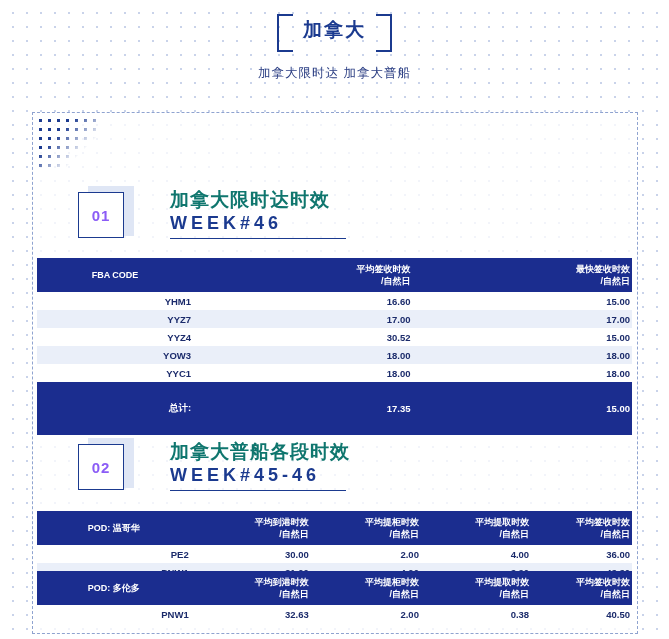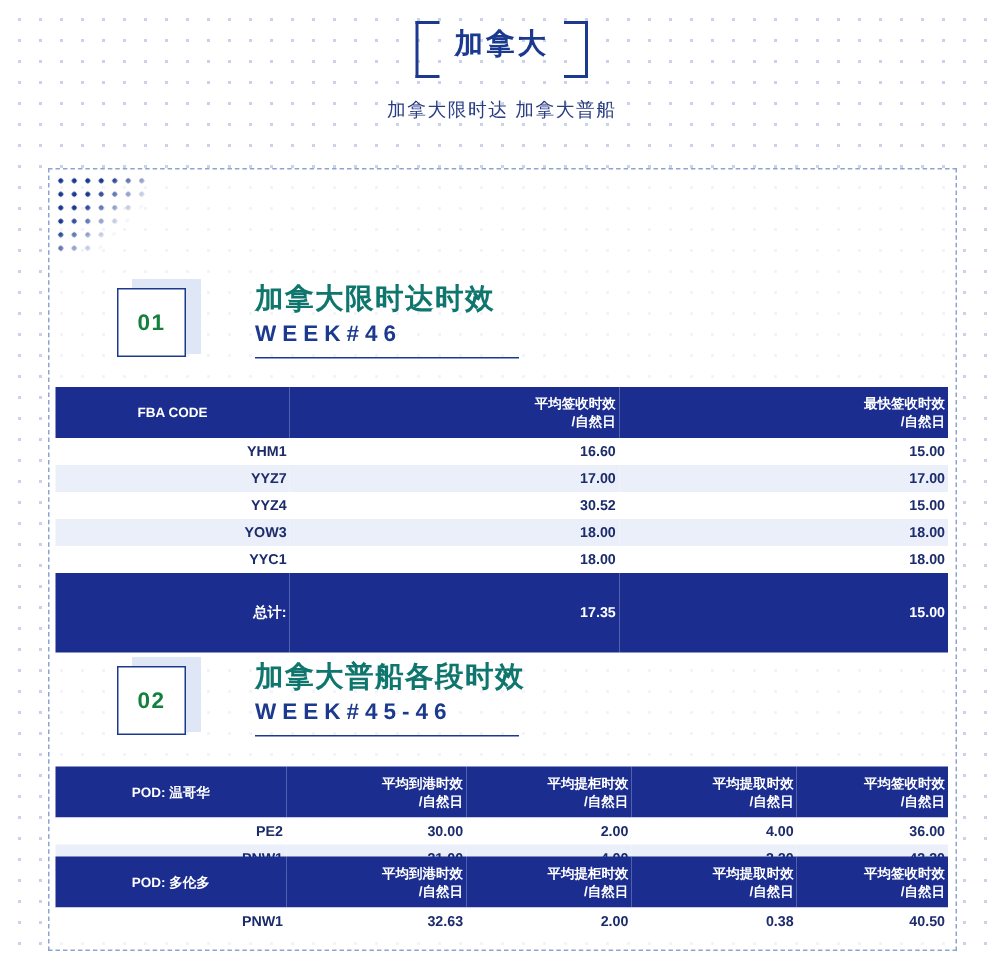--- a/index.html
+++ b/index.html
@@ -128,42 +128,42 @@
     background: #dfe6f5;
   }
   .sec-num {
     position: absolute;
     left: 0;
     top: 0;
     width: 44px;
     height: 44px;
     border: 1.5px solid #1b3a8f;
     background: #ffffff;
-    color: #15803d;
+    color: #8b5cf6;
     font-size: 15px;
     font-weight: bold;
     display: flex;
     align-items: center;
     justify-content: center;
     letter-spacing: 1px;
   }
   .sec-text {
     position: absolute;
     left: 170px;
     top: -4px;
   }
   .sec-title {
     font-size: 19px;
     font-weight: bold;
     color: #0f766e;
     letter-spacing: 1px;
     line-height: 24px;
   }
   .sec-week {
-    font-size: 15px;
+    font-size: 18px;
     font-weight: bold;
     color: #1b3a8f;
     letter-spacing: 4px;
     line-height: 22px;
     padding-bottom: 4px;
     display: inline-block;
     border-bottom: 1.5px solid #1b3a8f;
     min-width: 176px;
   }
 

